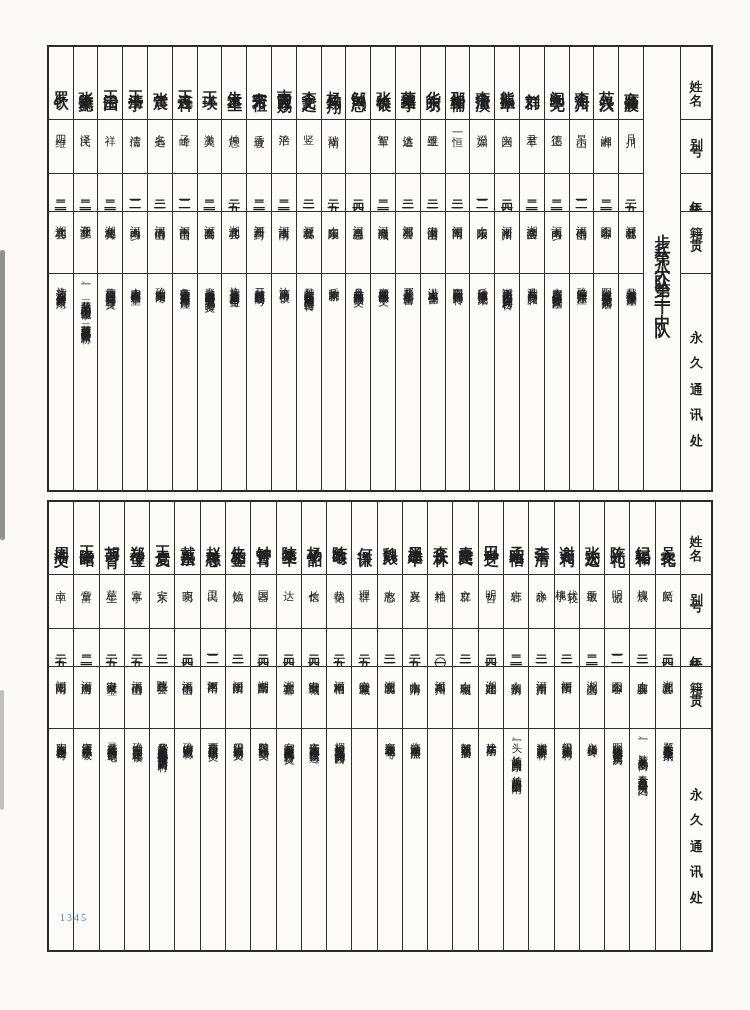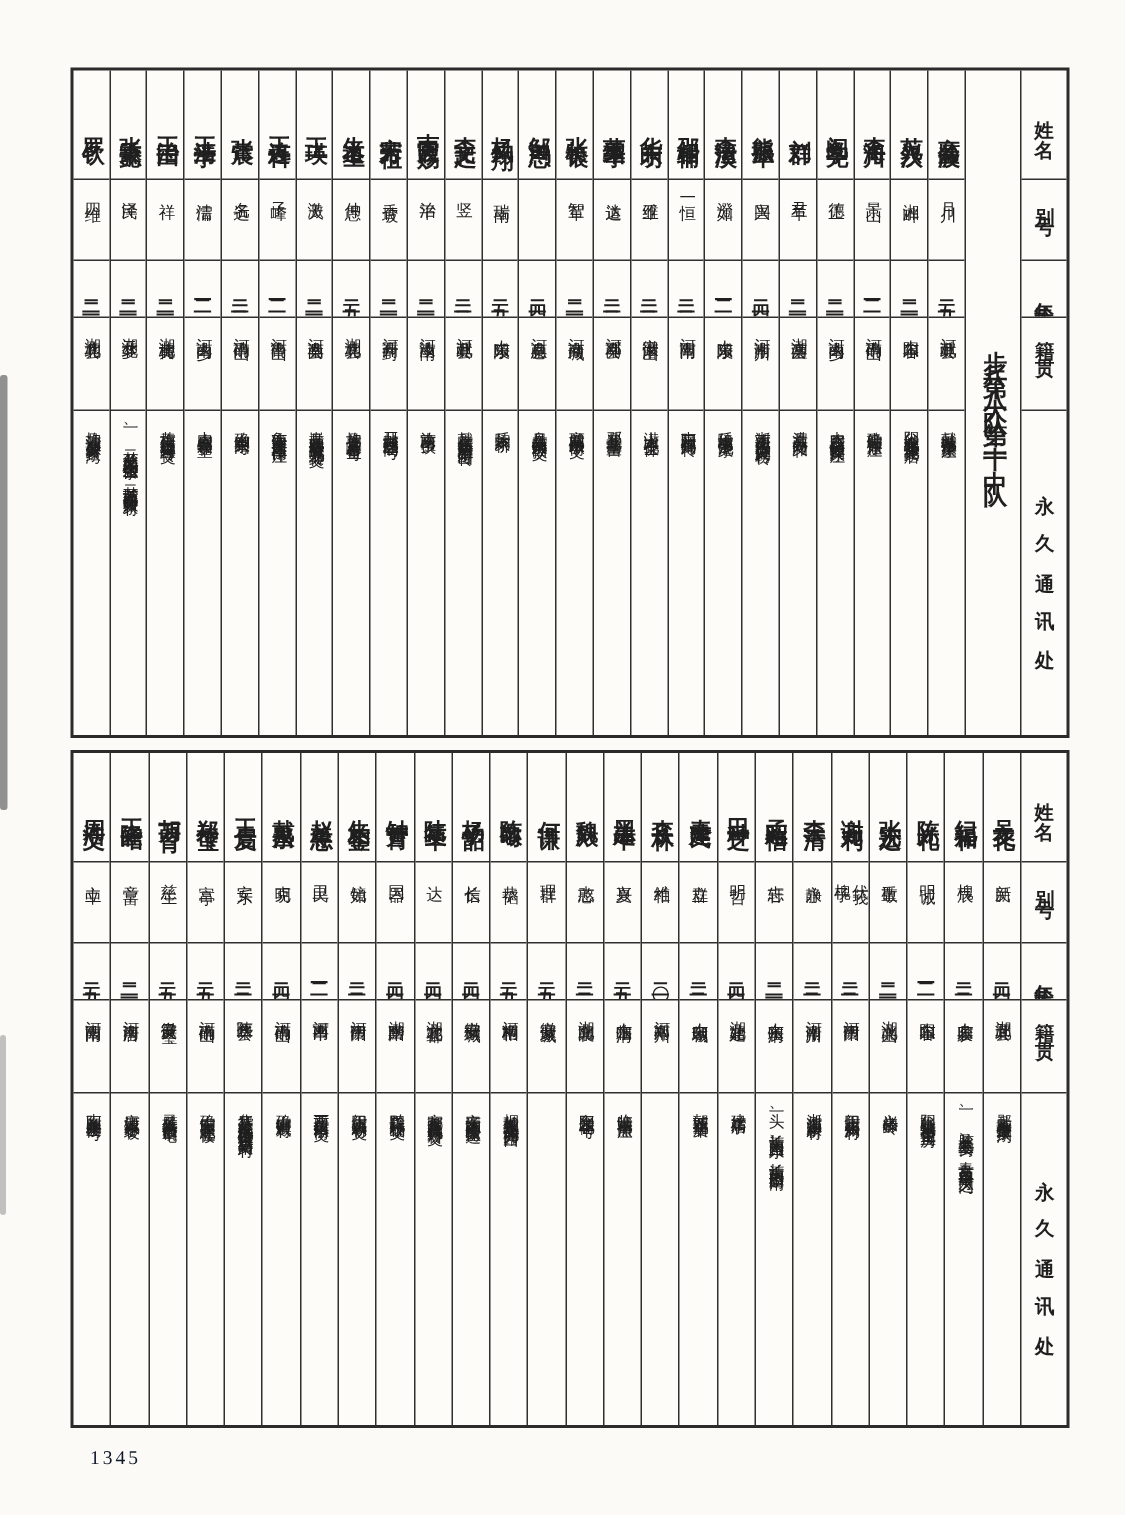--- a/index.html
+++ b/index.html
@@ -60,22 +60,22 @@
   .hcol .c-name .vt{font-size:13px;letter-spacing:13px;font-weight:600;}
   .hcol .c-alias .vt{font-size:13px;letter-spacing:7px;font-weight:600;padding-top:2px;}
   .hcol .c-age .vt{font-size:13px;letter-spacing:2px;font-weight:600;}
   .hcol .c-native .vt{font-size:13px;letter-spacing:12px;font-weight:600;}
   .hcol .c-addr{align-items:center;}
   .hcol .c-addr .vt{font-size:13px;letter-spacing:26px;font-weight:600;}
 
   .tcol .vt{font-size:16px;letter-spacing:8px;font-weight:600;}
 
   .page-number{
-    position:absolute;left:60px;top:964px;
-    font-size:13px;letter-spacing:2px;color:#0f172a;
+    position:absolute;left:60px;top:912px;
+    font-size:10px;letter-spacing:2px;color:#3b82f6;
     font-family:"Liberation Serif","DejaVu Serif",serif;
   }
 </style>
 </head>
 <body>
 
 <div class="page">
   <div class="smudge s1"></div>
   <div class="smudge s2"></div>
 

